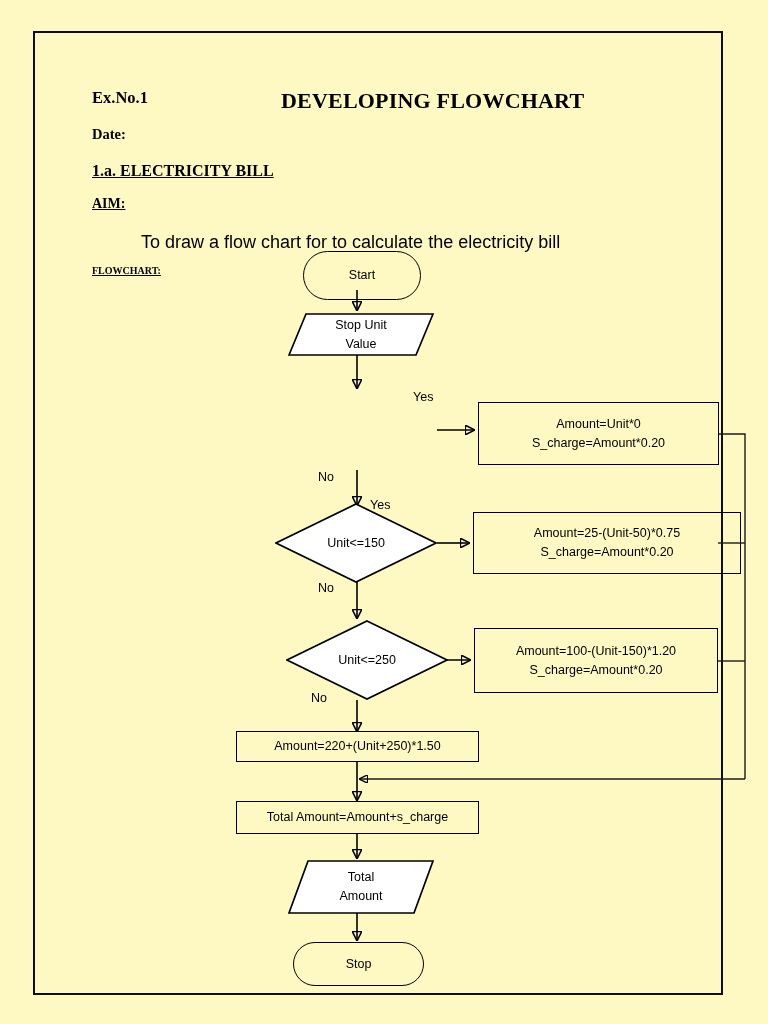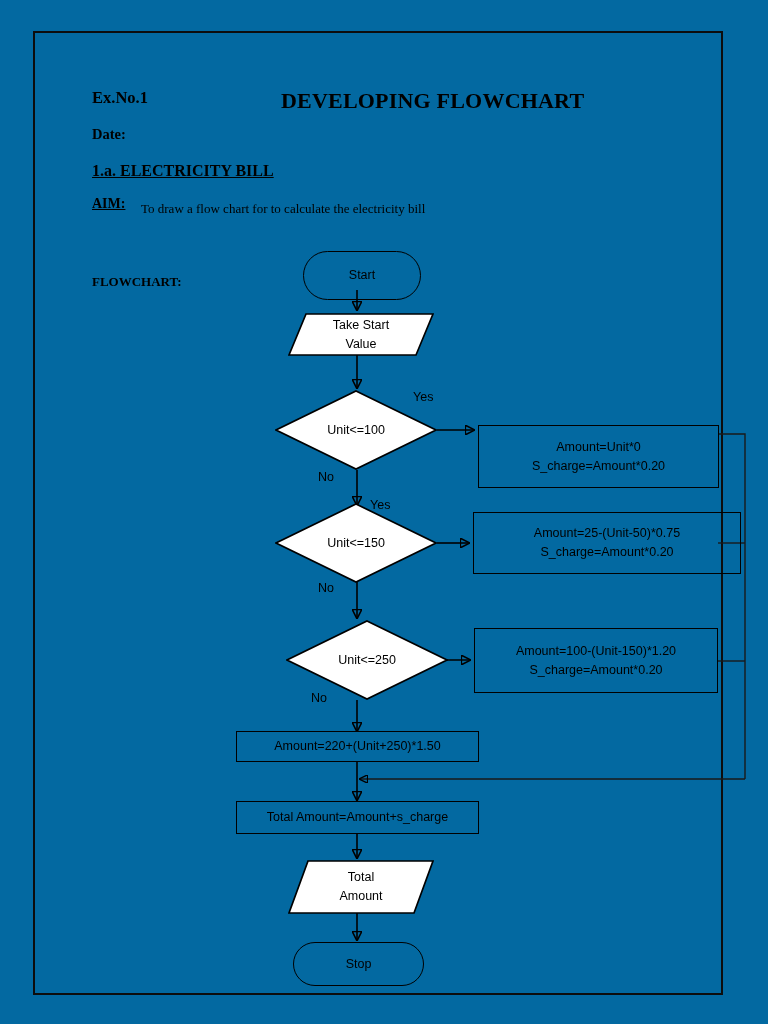--- a/index.html
+++ b/index.html
@@ -4,21 +4,21 @@
 <style>
   html, body {
     margin: 0;
     padding: 0;
     background: #ffffff;
   }
   #page {
     position: relative;
     width: 768px;
     height: 1024px;
-    background: #0369a1;
+    background: #fef9c3;
     overflow: hidden;
     font-family: "Liberation Sans", sans-serif;
   }
   
   #page-border {
     position: absolute;
     left: 33px;
     top: 31px;
     width: 690px;
     height: 964px;
@@ -55,28 +55,29 @@
     font-weight: bold;
     text-decoration: underline;
   }
   #aim-label {
     left: 92px; top: 196px;
     font-size: 14px;
     font-weight: bold;
     text-decoration: underline;
   }
   #aim-text {
-    left: 141px; top: 201px;
-    font-size: 13px;
-    font-family: Liberation Serif, serif;
+    left: 141px; top: 232px;
+    font-size: 18px;
+    font-family: Liberation Sans, sans-serif;
   }
   #flowchart-label {
-    left: 92px; top: 274px;
-    font-size: 13px;
-    font-weight: bold;
+    left: 92px; top: 265px;
+    font-size: 10px;
+    font-weight: bold;
+    text-decoration: underline;
   }
 
   
   .node {
     position: absolute;
     box-sizing: border-box;
     display: flex;
     flex-direction: column;
     align-items: center;
     justify-content: center;
@@ -204,34 +205,28 @@
   </svg>
 
   <div class="node terminator" style="left:303px; top:251px; width:118px; height:49px;">
     <span>Start</span>
   </div>
 
   <div class="node io-shape" style="left:288px; top:313px; width:146px; height:43px;">
     <svg class="io-body" viewBox="0 0 146 43" preserveAspectRatio="none">
       <polygon points="18,1 145,1 128,42 1,42" fill="#ffffff" stroke="#000000" stroke-width="1.7" vector-effect="non-scaling-stroke"></polygon>
     </svg>
-    <span class="io-label">Take Start</span>
+    <span class="io-label">Stop Unit</span>
     <span class="io-label">Value</span>
   </div>
 
-  <div class="diamond-wrap" style="left:275px; top:390px; width:162px; height:80px;">
-    <svg width="162" height="80" viewBox="0 0 162 80">
-      <polygon points="81,1 161,40 81,79 1,40" fill="#ffffff" stroke="#000000" stroke-width="1.7"></polygon>
-    </svg>
-    <div class="diamond-label">Unit&lt;=100</div>
-  </div>
   <div class="edge-label" style="left:413px; top:390px;">Yes</div>
   <div class="edge-label" style="left:318px; top:470px;">No</div>
 
-  <div class="node process" style="left:478px; top:402px; width:241px; height:63px;margin-top:23px;">
+  <div class="node process" style="left:478px; top:402px; width:241px; height:63px;">
     <span>Amount=Unit*0</span>
     <span>S_charge=Amount*0.20</span>
   </div>
 
   <div class="diamond-wrap" style="left:275px; top:503px; width:162px; height:80px;">
     <svg width="162" height="80" viewBox="0 0 162 80">
       <polygon points="81,1 161,40 81,79 1,40" fill="#ffffff" stroke="#000000" stroke-width="1.7"></polygon>
     </svg>
     <div class="diamond-label">Unit&lt;=150</div>
   </div>

